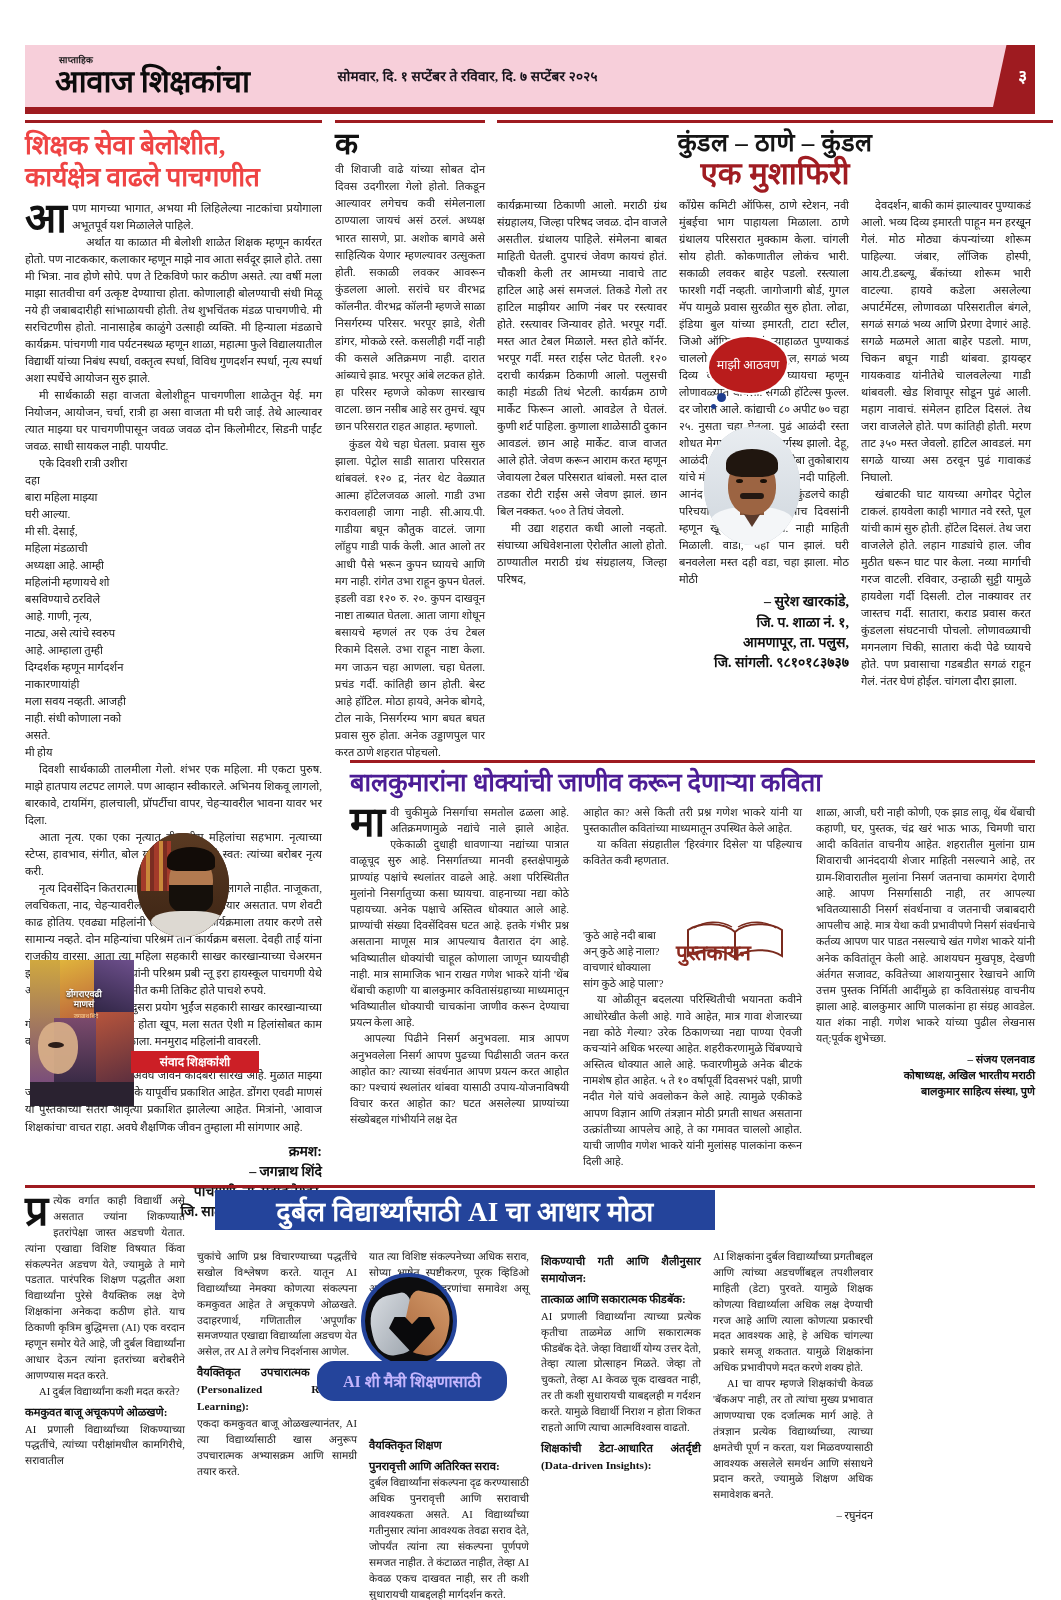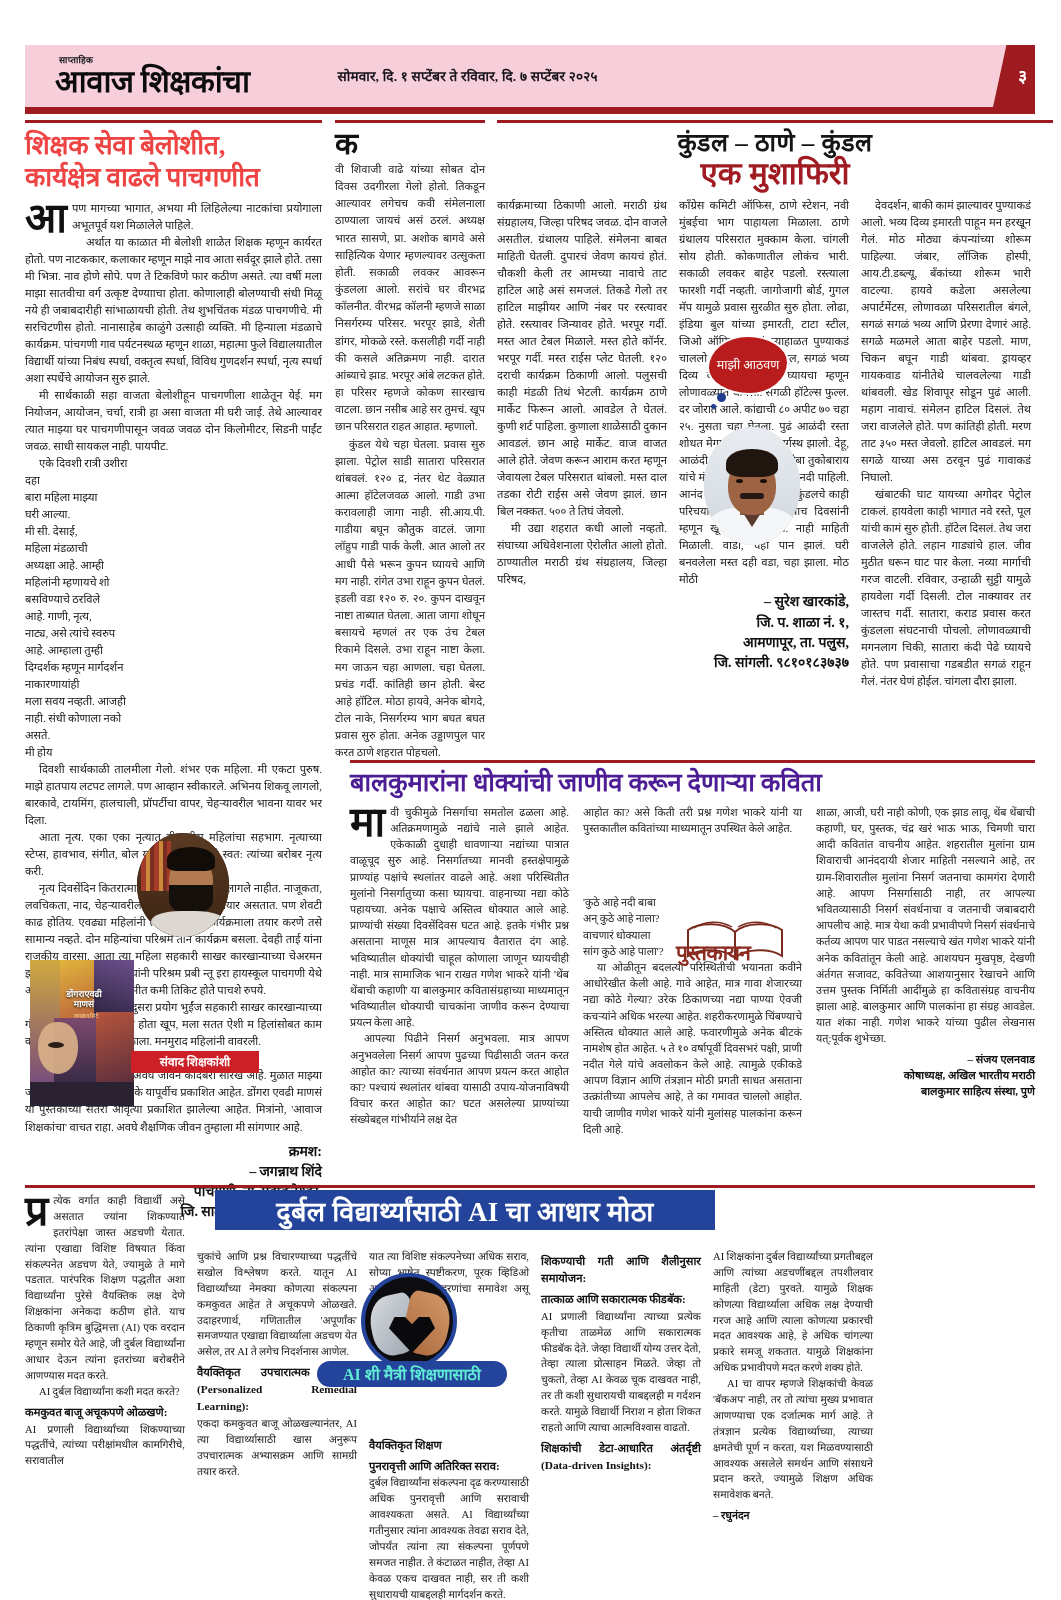--- a/index.html
+++ b/index.html
@@ -164,26 +164,26 @@
 
   .ai-hands{
     position:absolute; left:336px; top:88px; width:96px; height:96px; z-index:3;
     border-radius:50%; overflow:hidden; border:4px solid #24449b; background:#0d0d0f;
   }
   .hand-r{position:absolute;left:6px;top:18px;width:44px;height:60px;background:linear-gradient(135deg,#d9dde2,#9aa2ab);border-radius:50% 18% 40% 40%;transform:rotate(-12deg);}
   .hand-h{position:absolute;right:4px;top:16px;width:44px;height:62px;background:linear-gradient(215deg,#d49a6a,#a9673c);border-radius:18% 50% 40% 40%;transform:rotate(12deg);}
   .heart-neg{position:absolute;left:24px;top:36px;width:46px;height:40px;background:#0a0a0c;clip-path:polygon(50% 100%,0 38%,12% 10%,35% 10%,50% 28%,65% 10%,88% 10%,100% 38%);}
 
   .ai-pill{
-    position:absolute; left:292px; top:176px; width:190px; height:26px;
-    background:#24449b; border-radius:17px; color:#5eead4;
+    position:absolute; left:292px; top:176px; width:190px; height:40px;
+    background:#24449b; border-radius:17px; color:#c4b5fd;
     display:flex; align-items:center; justify-content:center;
     font-size:16px; font-weight:bold; z-index:4;
   }
-  .ai-sign{ font-size:10.8px; font-weight:bold; margin-top:4px;}
+  .ai-sign{ text-align:right; font-size:10.8px; font-weight:normal; margin-top:4px;}
 
   
   .art-cover{
     position:absolute; left:5px; top:505px; width:104px; height:146px; z-index:2;
     overflow:hidden; background:#2a2230;
   }
   .ac-l1{position:absolute;left:0;top:0;width:34px;height:122px;background:linear-gradient(180deg,#d0a83f,#7a4e7a);}
   .ac-l2{position:absolute;left:30px;top:0;width:40px;height:64px;background:linear-gradient(160deg,#e0b43c,#b85a3a);}
   .ac-l3{position:absolute;left:64px;top:0;width:40px;height:58px;background:linear-gradient(200deg,#6d4f8c,#2c2340);}
   .ac-l4{position:absolute;left:24px;top:58px;width:52px;height:64px;background:linear-gradient(180deg,#7b4a6c,#3a2b46);}
@@ -377,20 +377,21 @@
 
       <div class="pb-col">
         <div class="body-txt">
           <p class="dropcap noind">मावी चुकीमुळे निसर्गाचा समतोल ढळला आहे. अतिक्रमणामुळे नद्यांचे नाले झाले आहेत. एकेकाळी दुधाही धावणाऱ्या नद्यांच्या पात्रात वाळूचूद सुरु आहे. निसर्गातच्या मानवी हस्तक्षेपामुळे प्राण्यांह पक्षांचे स्थलांतर वाढले आहे. अशा परिस्थितीत मुलांनो निसर्गातुच्या कसा घ्यायचा. वाहनाच्या नद्या कोठे पहायच्या. अनेक पक्षाचे अस्तित्व धोक्यात आले आहे. प्राण्यांची संख्या दिवसेंदिवस घटत आहे. इतके गंभीर प्रश्न असताना माणूस मात्र आपल्याच वैतारात दंग आहे. भविष्यातील धोक्यांची चाहूल कोणाला जाणून घ्यायचीही नाही. मात्र सामाजिक भान राखत गणेश भाकरे यांनी 'थेंब थेंबाची कहाणी' या बालकुमार कवितासंग्रहाच्या माध्यमातून भविष्यातील धोक्याची चाचकांना जाणीव करून देण्याचा प्रयत्न केला आहे.</p>
           <p>आपल्या पिढीने निसर्ग अनुभवला. मात्र आपण अनुभवलेला निसर्ग आपण पुढच्या पिढीसाठी जतन करत आहोत का? त्याच्या संवर्धनात आपण प्रयत्न करत आहोत का? पश्चायं स्थलांतर थांबवा यासाठी उपाय-योजनाविषयी विचार करत आहोत का? घटत असलेल्या प्राण्यांच्या संख्येबद्दल गांभीर्याने लक्ष देत</p>
         </div>
       </div>
       <div class="pb-col">
         <div class="body-txt">
           <p class="noind">आहोत का? असे किती तरी प्रश्न गणेश भाकरे यांनी या पुस्तकातील कवितांच्या माध्यमातून उपस्थित केले आहेत.</p>
+          <p>या कविता संग्रहातील 'हिरवंगार दिसेल' या पहिल्याच कवितेत कवी म्हणतात.</p>
           <div style="height:58px;"></div>
           <p class="noind">'कुठे आहे नदी बाबा</p>
           <p class="noind">अन् कुठे आहे नाला?</p>
           <p class="noind">वाचणारं धोक्याला</p>
           <p class="noind">सांग कुठे आहे पाला'?</p>
           <p>या ओळीतून बदलत्या परिस्थितीची भयानता कवीने आधोरेखीत केली आहे. गावे आहेत, मात्र गावा शेजारच्या नद्या कोठे गेल्या? उरेक ठिकाणच्या नद्या पाण्या ऐवजी कचऱ्यांने अधिक भरल्या आहेत. शहरीकरणामुळे चिंबण्याचे अस्तित्व धोक्यात आले आहे. फवारणीमुळे अनेक बीटकं नामशेष होत आहेत. ५ ते १० वर्षापूर्वी दिवसभरं पक्षी, प्राणी नदीत गेले यांचे अवलोकन केले आहे. त्यामुळे एकीकडे आपण विज्ञान आणि तंत्रज्ञान मोठी प्रगती साधत असताना उत्क्रांतीच्या आपलेच आहे, ते का गमावत चाललो आहोत. याची जाणीव गणेश भाकरे यांनी मुलांसह पालकांना करून दिली आहे.</p>
         </div>
       </div>
       <div class="pb-col">
         <div class="body-txt">

